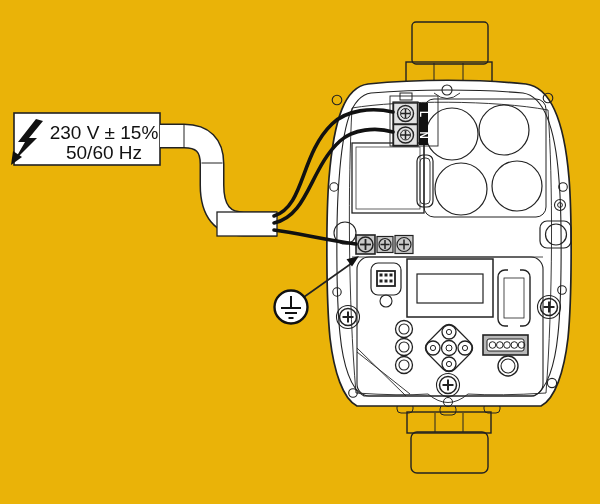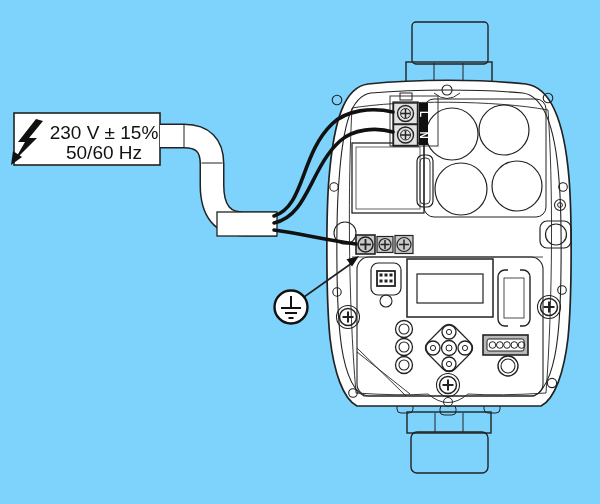--- a/index.html
+++ b/index.html
@@ -1,17 +1,17 @@
 <!DOCTYPE html>
 <html><head>
 <meta charset="utf-8">
 <style>
   html,body{margin:0;padding:0;background:#ffffff;}
   #stage{
-    position:relative;width:600px;height:504px;background:#7dd3fc;overflow:hidden;
+    position:relative;width:600px;height:504px;background:#eab308;overflow:hidden;
     font-family:"Liberation Sans", sans-serif;
   }
   svg text{font-family:"Liberation Sans", sans-serif;}
   .ln{fill:none;stroke:#222;}
 </style>
 </head>
 <body>
 
 <div id="stage">
 <svg width="600" height="504" viewBox="0 0 600 504" xmlns="http://www.w3.org/2000/svg">

